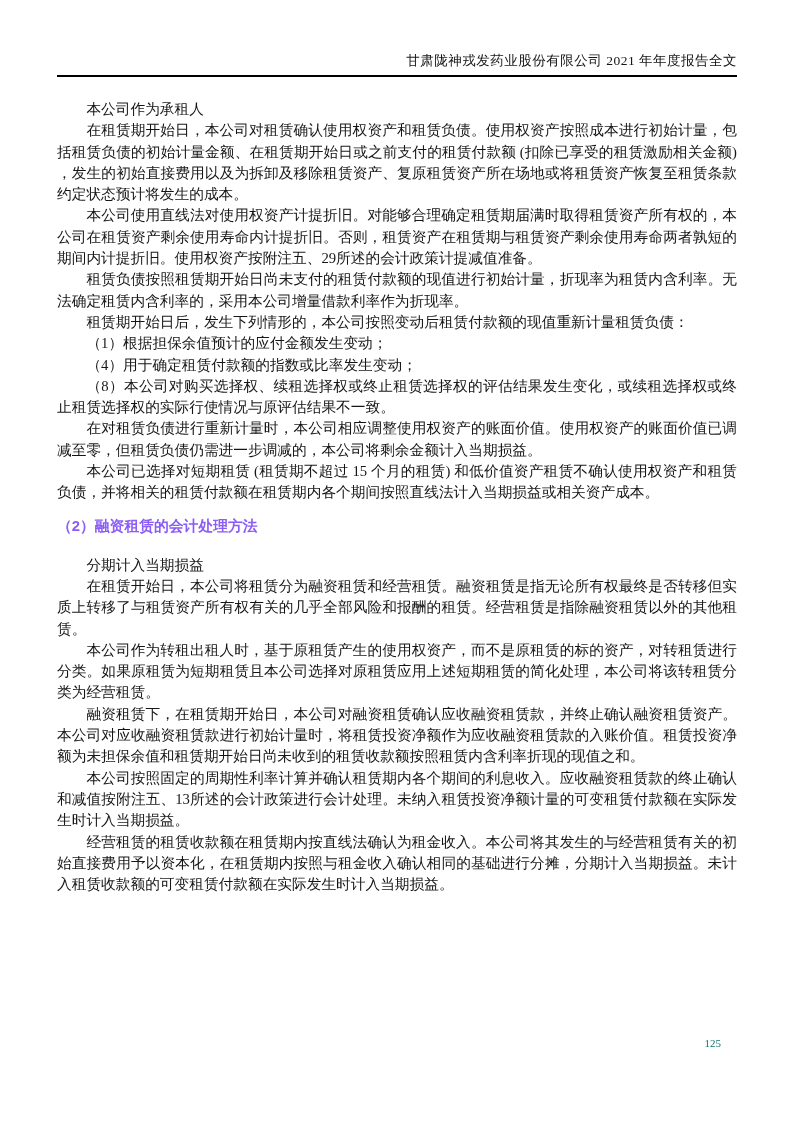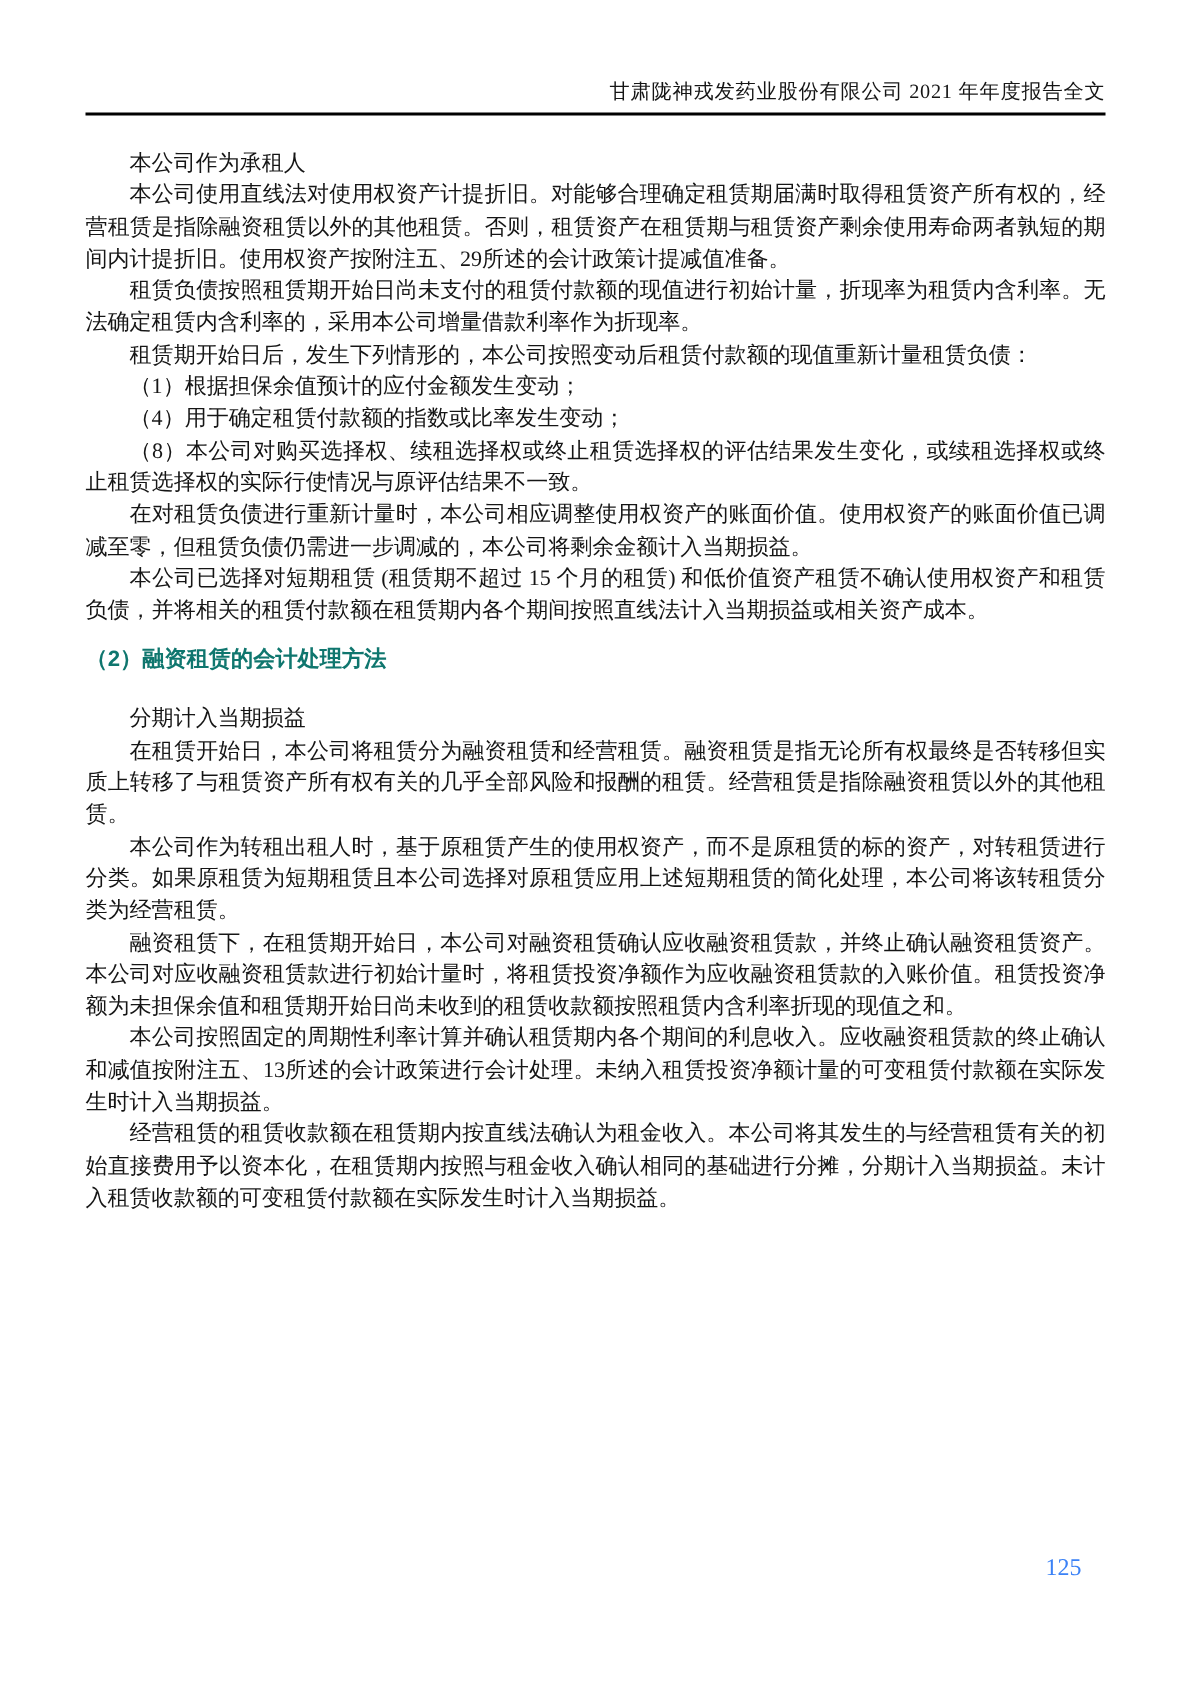--- a/index.html
+++ b/index.html
@@ -51,43 +51,44 @@
     text-indent: 2em;
     word-break: break-all;
   }
   .heading {
     margin: 12px 0 18px 0;
     font-family: "Liberation Sans", "DejaVu Sans", sans-serif;
     font-weight: bold;
     font-size: 14.8px;
     line-height: 21px;
     text-indent: 0;
-    color: #0f766e;
+    color: #8b5cf6;
   }
   .footer {
     position: absolute;
     top: 1037px;
     right: 72px;
-    font-size: 16px;
-    color: #3b82f6;
+    font-size: 11px;
+    color: #0f766e;
   }
 </style>
 </head>
 <body>
 
 <div class="page">
 
   <div class="header">
     <div class="header-title">甘肃陇神戎发药业股份有限公司 2021 年年度报告全文</div>
     <hr class="header-rule">
   </div>
 
   <div class="content">
     <p class="para">本公司作为承租人</p>
-    <p class="para">本公司使用直线法对使用权资产计提折旧。对能够合理确定租赁期届满时取得租赁资产所有权的，经营租赁是指除融资租赁以外的其他租赁。否则，租赁资产在租赁期与租赁资产剩余使用寿命两者孰短的期间内计提折旧。使用权资产按附注五、29所述的会计政策计提减值准备。</p>
+    <p class="para">在租赁期开始日，本公司对租赁确认使用权资产和租赁负债。使用权资产按照成本进行初始计量，包括租赁负债的初始计量金额、在租赁期开始日或之前支付的租赁付款额 (扣除已享受的租赁激励相关金额) ，发生的初始直接费用以及为拆卸及移除租赁资产、复原租赁资产所在场地或将租赁资产恢复至租赁条款约定状态预计将发生的成本。</p>
+    <p class="para">本公司使用直线法对使用权资产计提折旧。对能够合理确定租赁期届满时取得租赁资产所有权的，本公司在租赁资产剩余使用寿命内计提折旧。否则，租赁资产在租赁期与租赁资产剩余使用寿命两者孰短的期间内计提折旧。使用权资产按附注五、29所述的会计政策计提减值准备。</p>
     <p class="para">租赁负债按照租赁期开始日尚未支付的租赁付款额的现值进行初始计量，折现率为租赁内含利率。无法确定租赁内含利率的，采用本公司增量借款利率作为折现率。</p>
     <p class="para">租赁期开始日后，发生下列情形的，本公司按照变动后租赁付款额的现值重新计量租赁负债：</p>
     <p class="para">（1）根据担保余值预计的应付金额发生变动；</p>
     <p class="para">（4）用于确定租赁付款额的指数或比率发生变动；</p>
     <p class="para">（8）本公司对购买选择权、续租选择权或终止租赁选择权的评估结果发生变化，或续租选择权或终止租赁选择权的实际行使情况与原评估结果不一致。</p>
     <p class="para">在对租赁负债进行重新计量时，本公司相应调整使用权资产的账面价值。使用权资产的账面价值已调减至零，但租赁负债仍需进一步调减的，本公司将剩余金额计入当期损益。</p>
     <p class="para">本公司已选择对短期租赁 (租赁期不超过 15 个月的租赁) 和低价值资产租赁不确认使用权资产和租赁负债，并将相关的租赁付款额在租赁期内各个期间按照直线法计入当期损益或相关资产成本。</p>
 
     <p class="para heading">（2）融资租赁的会计处理方法</p>
 

